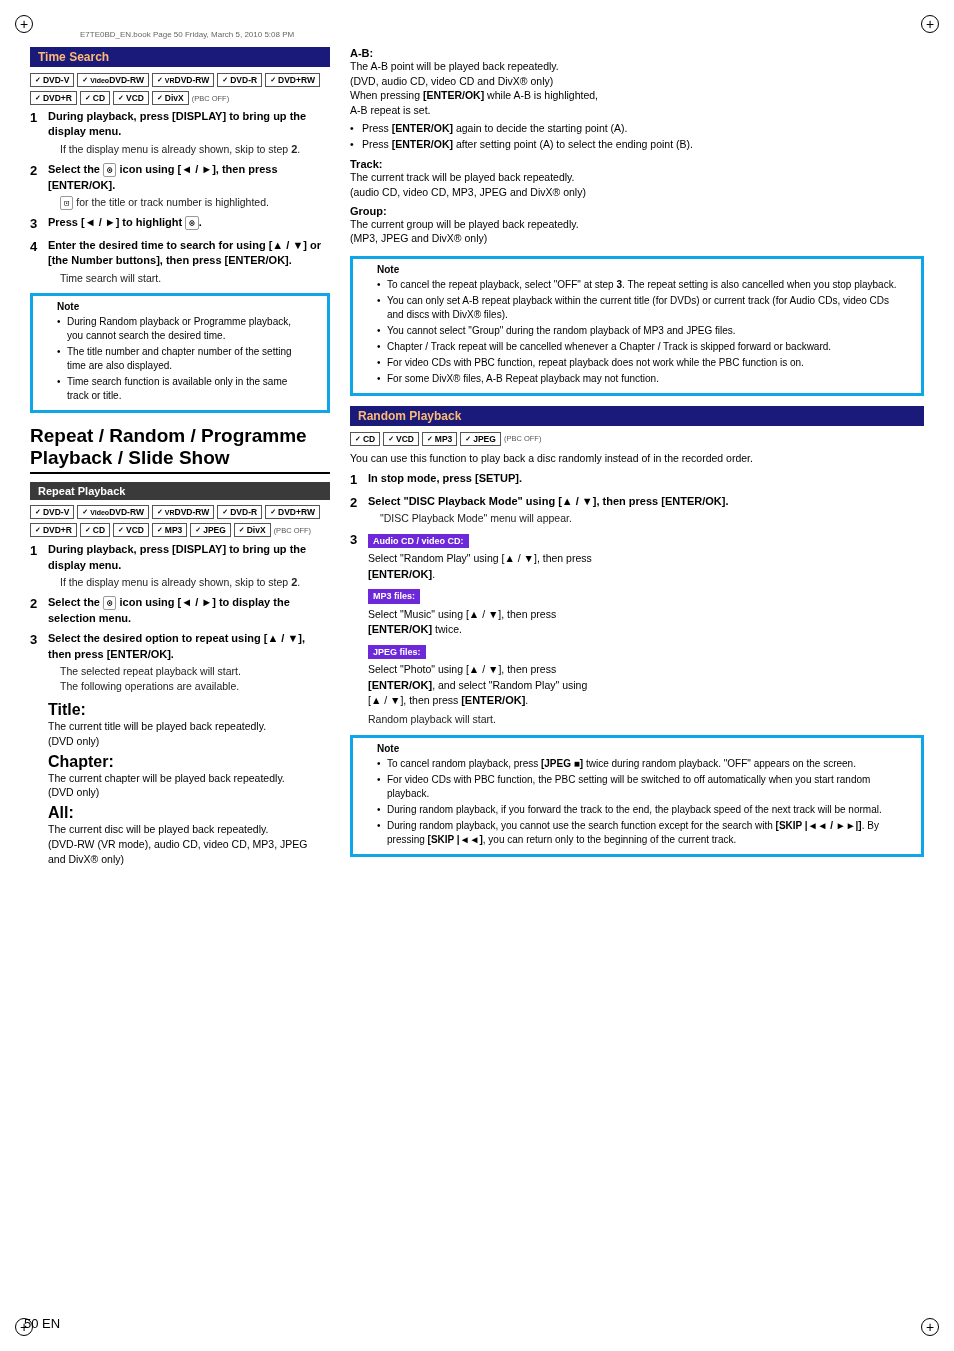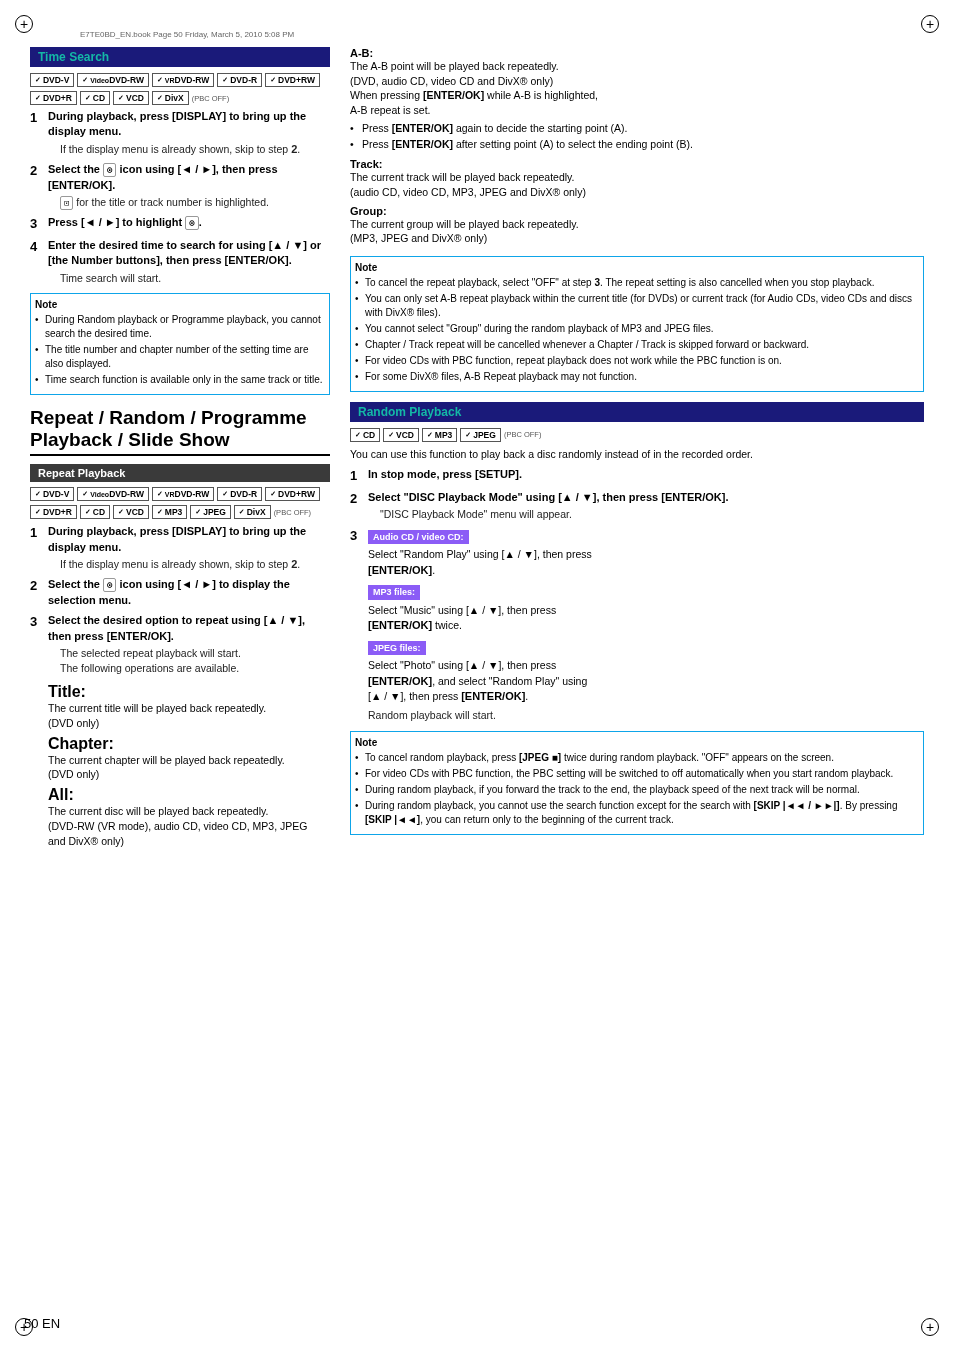--- a/index.html
+++ b/index.html
@@ -49,21 +49,21 @@
     .two-col {
       display: flex;
       gap: 20px;
     }
     .left-col { flex: 0 0 300px; }
     .right-col { flex: 1; }
 
     
     .section-header {
       background: #1a1a7a;
-      color: #14b8a6;
+      color: #fdba74;
       padding: 3px 8px;
       font-size: 12px;
       font-weight: bold;
       margin-bottom: 6px;
     }
 
     
     .format-row {
       display: flex;
       flex-wrap: wrap;
@@ -112,22 +112,22 @@
     .step-content strong { font-size: 11px; }
     .step-sub {
       margin-left: 12px;
       font-size: 10.5px;
       margin-top: 2px;
       color: #222;
     }
 
     
     .note-box {
-      border: 1px solid #0ea5e9;
-      padding: 5px 4px;
+      border: 3px solid #0ea5e9;
+      padding: 5px 24px;
       margin-top: 6px;
       margin-bottom: 8px;
     }
     .note-title {
       font-weight: bold;
       font-size: 10px;
       margin-bottom: 3px;
     }
     .note-box ul { list-style: none; padding: 0; }
     .note-box ul li {
@@ -153,21 +153,21 @@
       background: #3a3a3a;
       color: #fff;
       padding: 3px 8px;
       font-size: 11px;
       font-weight: bold;
       margin-bottom: 5px;
     }
 
     
     .label-tag {
-      background: #8b5cf6;
+      background: #6d28d9;
       color: #fff;
       font-size: 9px;
       padding: 1px 5px;
       font-weight: bold;
       display: inline-block;
       margin: 3px 0;
     }
 
     
     .sub-item { margin-left: 18px; margin-bottom: 4px; }

